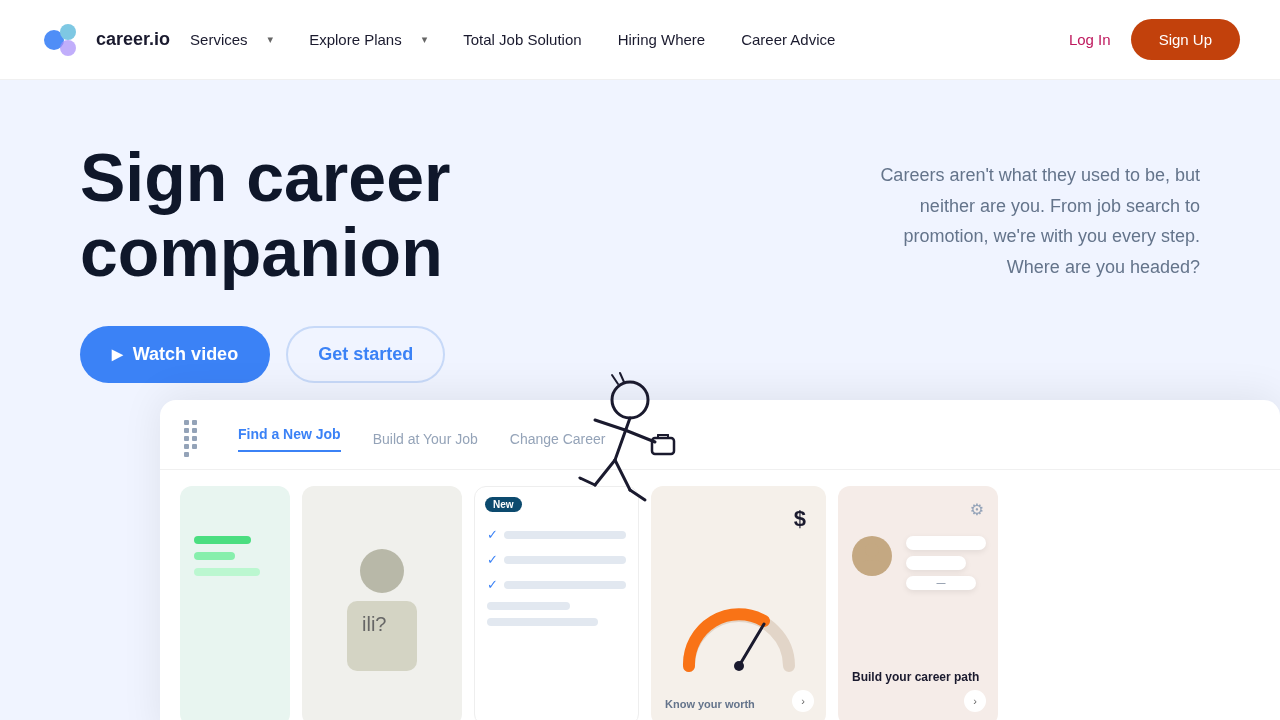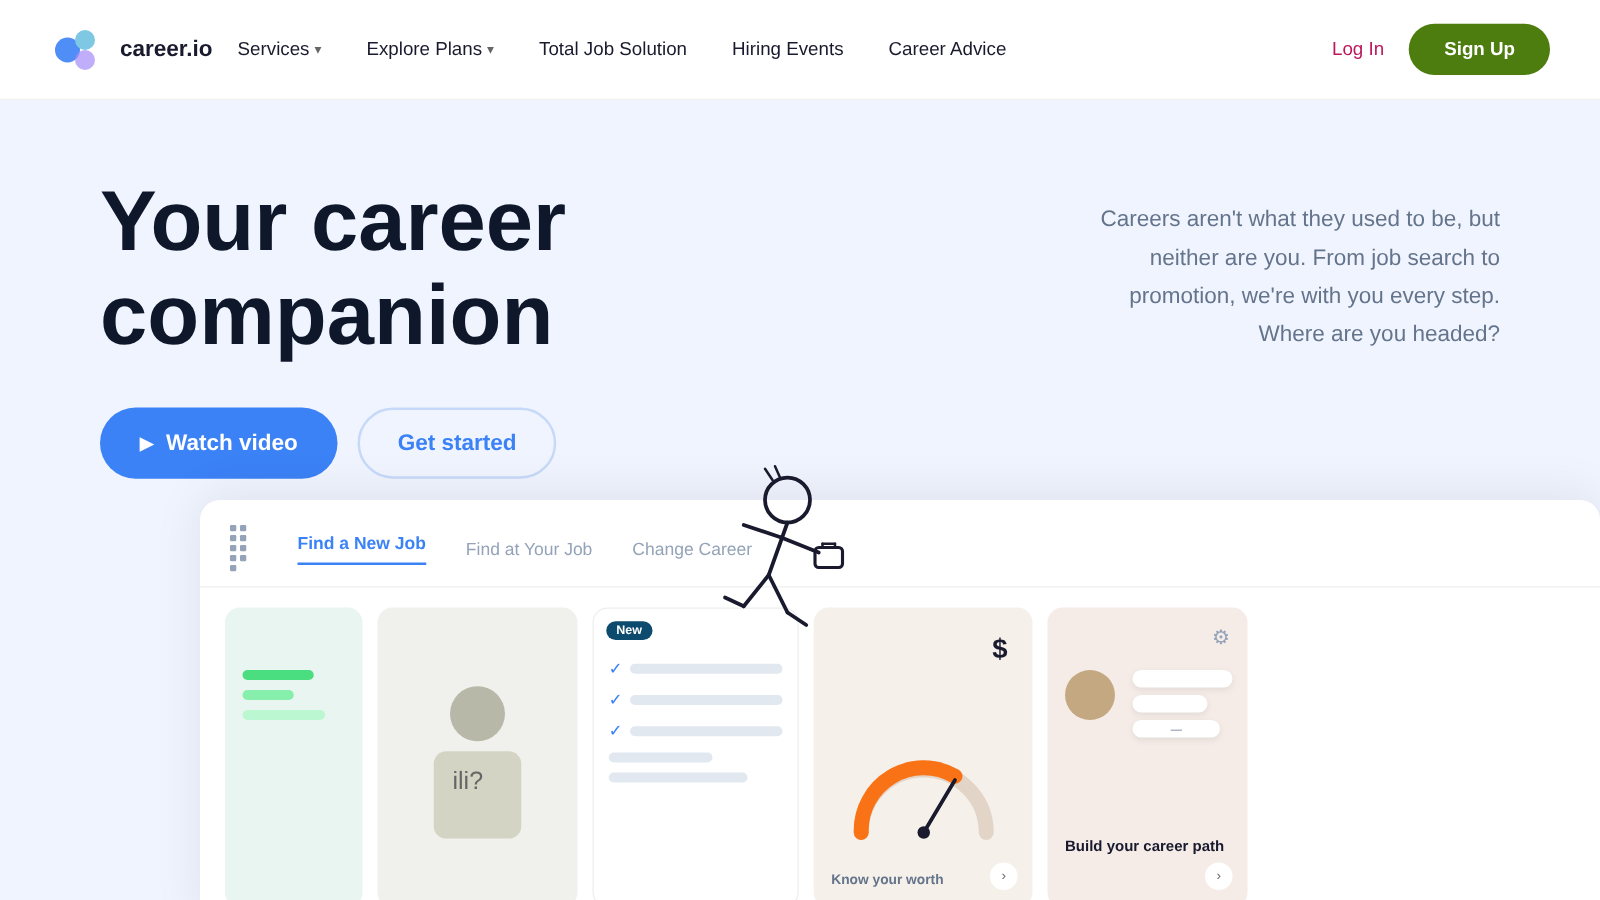--- a/index.html
+++ b/index.html
@@ -8,27 +8,27 @@
     
     nav {
       display: flex; align-items: center; padding: 0 40px; height: 80px;
       background: #fff; border-bottom: 1px solid #f0f0f0;
       position: relative; z-index: 10;
     }
     .logo-wrap { display: flex; align-items: center; gap: 12px; margin-right: 20px; }
     .logo-icon { width: 44px; height: 44px; }
     .logo-text { font-size: 18px; font-weight: 600; color: #1a1a2e; }
     .nav-links { display: flex; align-items: center; gap: 36px; flex: 1; }
-    .nav-item { display: flex; align-items: center; gap: 4px; font-size: 15px; color: #1a1a2e; cursor: pointer; font-weight: 500; }
+    .nav-item { display: flex; align-items: center; gap: 20px; font-size: 15px; color: #1a1a2e; cursor: pointer; font-weight: 500; }
     .nav-chevron { font-size: 11px; color: #666; }
     .nav-right { display: flex; align-items: center; gap: 20px; }
     .login-btn { font-size: 15px; color: #be185d; font-weight: 500; cursor: pointer; }
     .signup-btn {
-      background: #4d7c0f; color: #fff; border: none; border-radius: 50px;
-      padding: 12px 28px; font-size: 15px; font-weight: 700; cursor: pointer;
+      background: #c2410c; color: #fff; border: none; border-radius: 50px;
+      padding: 12px 28px; font-size: 15px; font-weight: 400; cursor: pointer;
     }
 
     
     .hero {
       background: #f0f4ff; min-height: 640px; padding: 60px 80px 0;
       position: relative; overflow: hidden;
     }
     .hero-heading {
       font-size: 68px; font-weight: 700; color: #0f172a; line-height: 1.1;
       max-width: 700px; margin-bottom: 36px;
@@ -129,34 +129,34 @@
       <span class="nav-chevron">▾</span>
     </div>
     <div class="nav-item">
       <span>Explore Plans</span>
       <span class="nav-chevron">▾</span>
     </div>
     <div class="nav-item">
       <span>Total Job Solution</span>
     </div>
     <div class="nav-item">
-      <span>Hiring Events</span>
+      <span>Hiring Where</span>
     </div>
     <div class="nav-item">
       <span>Career Advice</span>
     </div>
   </div>
   <div class="nav-right">
     <span class="login-btn">Log In</span>
     <button class="signup-btn">Sign Up</button>
   </div>
 </nav>
 
 <section class="hero">
-  <h1 class="hero-heading">Your career companion</h1>
+  <h1 class="hero-heading">Sign career companion</h1>
 
   <div class="hero-buttons">
     <button class="watch-btn">
       <span class="play-icon">▶</span>
       <span>Watch video</span>
     </button>
     <button class="get-started-btn">Get started</button>
   </div>
 
   <p class="hero-desc">Careers aren't what they used to be, but neither are you. From job search to promotion, we're with you every step. Where are you headed?</p>
@@ -202,21 +202,21 @@
         <div style="width:5px;height:5px;background:#94a3b8;border-radius:1px;"></div>
         <div style="width:5px;height:5px;background:#94a3b8;border-radius:1px;"></div>
         <div style="width:5px;height:5px;background:#94a3b8;border-radius:1px;"></div>
         <div style="width:5px;height:5px;background:#94a3b8;border-radius:1px;"></div>
         <div style="width:5px;height:5px;background:#94a3b8;border-radius:1px;"></div>
         <div style="width:5px;height:5px;background:#94a3b8;border-radius:1px;"></div>
         <div style="width:5px;height:5px;background:#94a3b8;border-radius:1px;"></div>
         <div style="width:5px;height:5px;background:#94a3b8;border-radius:1px;"></div>
       </div>
       <span class="dash-tab active">Find a New Job</span>
-      <span class="dash-tab">Find at Your Job</span>
+      <span class="dash-tab">Build at Your Job</span>
       <span class="dash-tab">Change Career</span>
     </div>
 
     <div class="dashboard-cards">
 
       <div class="card-base card-green">
         <div style="padding:14px;padding-top:50px;">
           <div style="background:#4ade80;height:8px;border-radius:4px;width:70%;margin-bottom:8px;"></div>
           <div style="background:#86efac;height:8px;border-radius:4px;width:50%;margin-bottom:8px;"></div>
           <div style="background:#bbf7d0;height:8px;border-radius:4px;width:80%;"></div>

